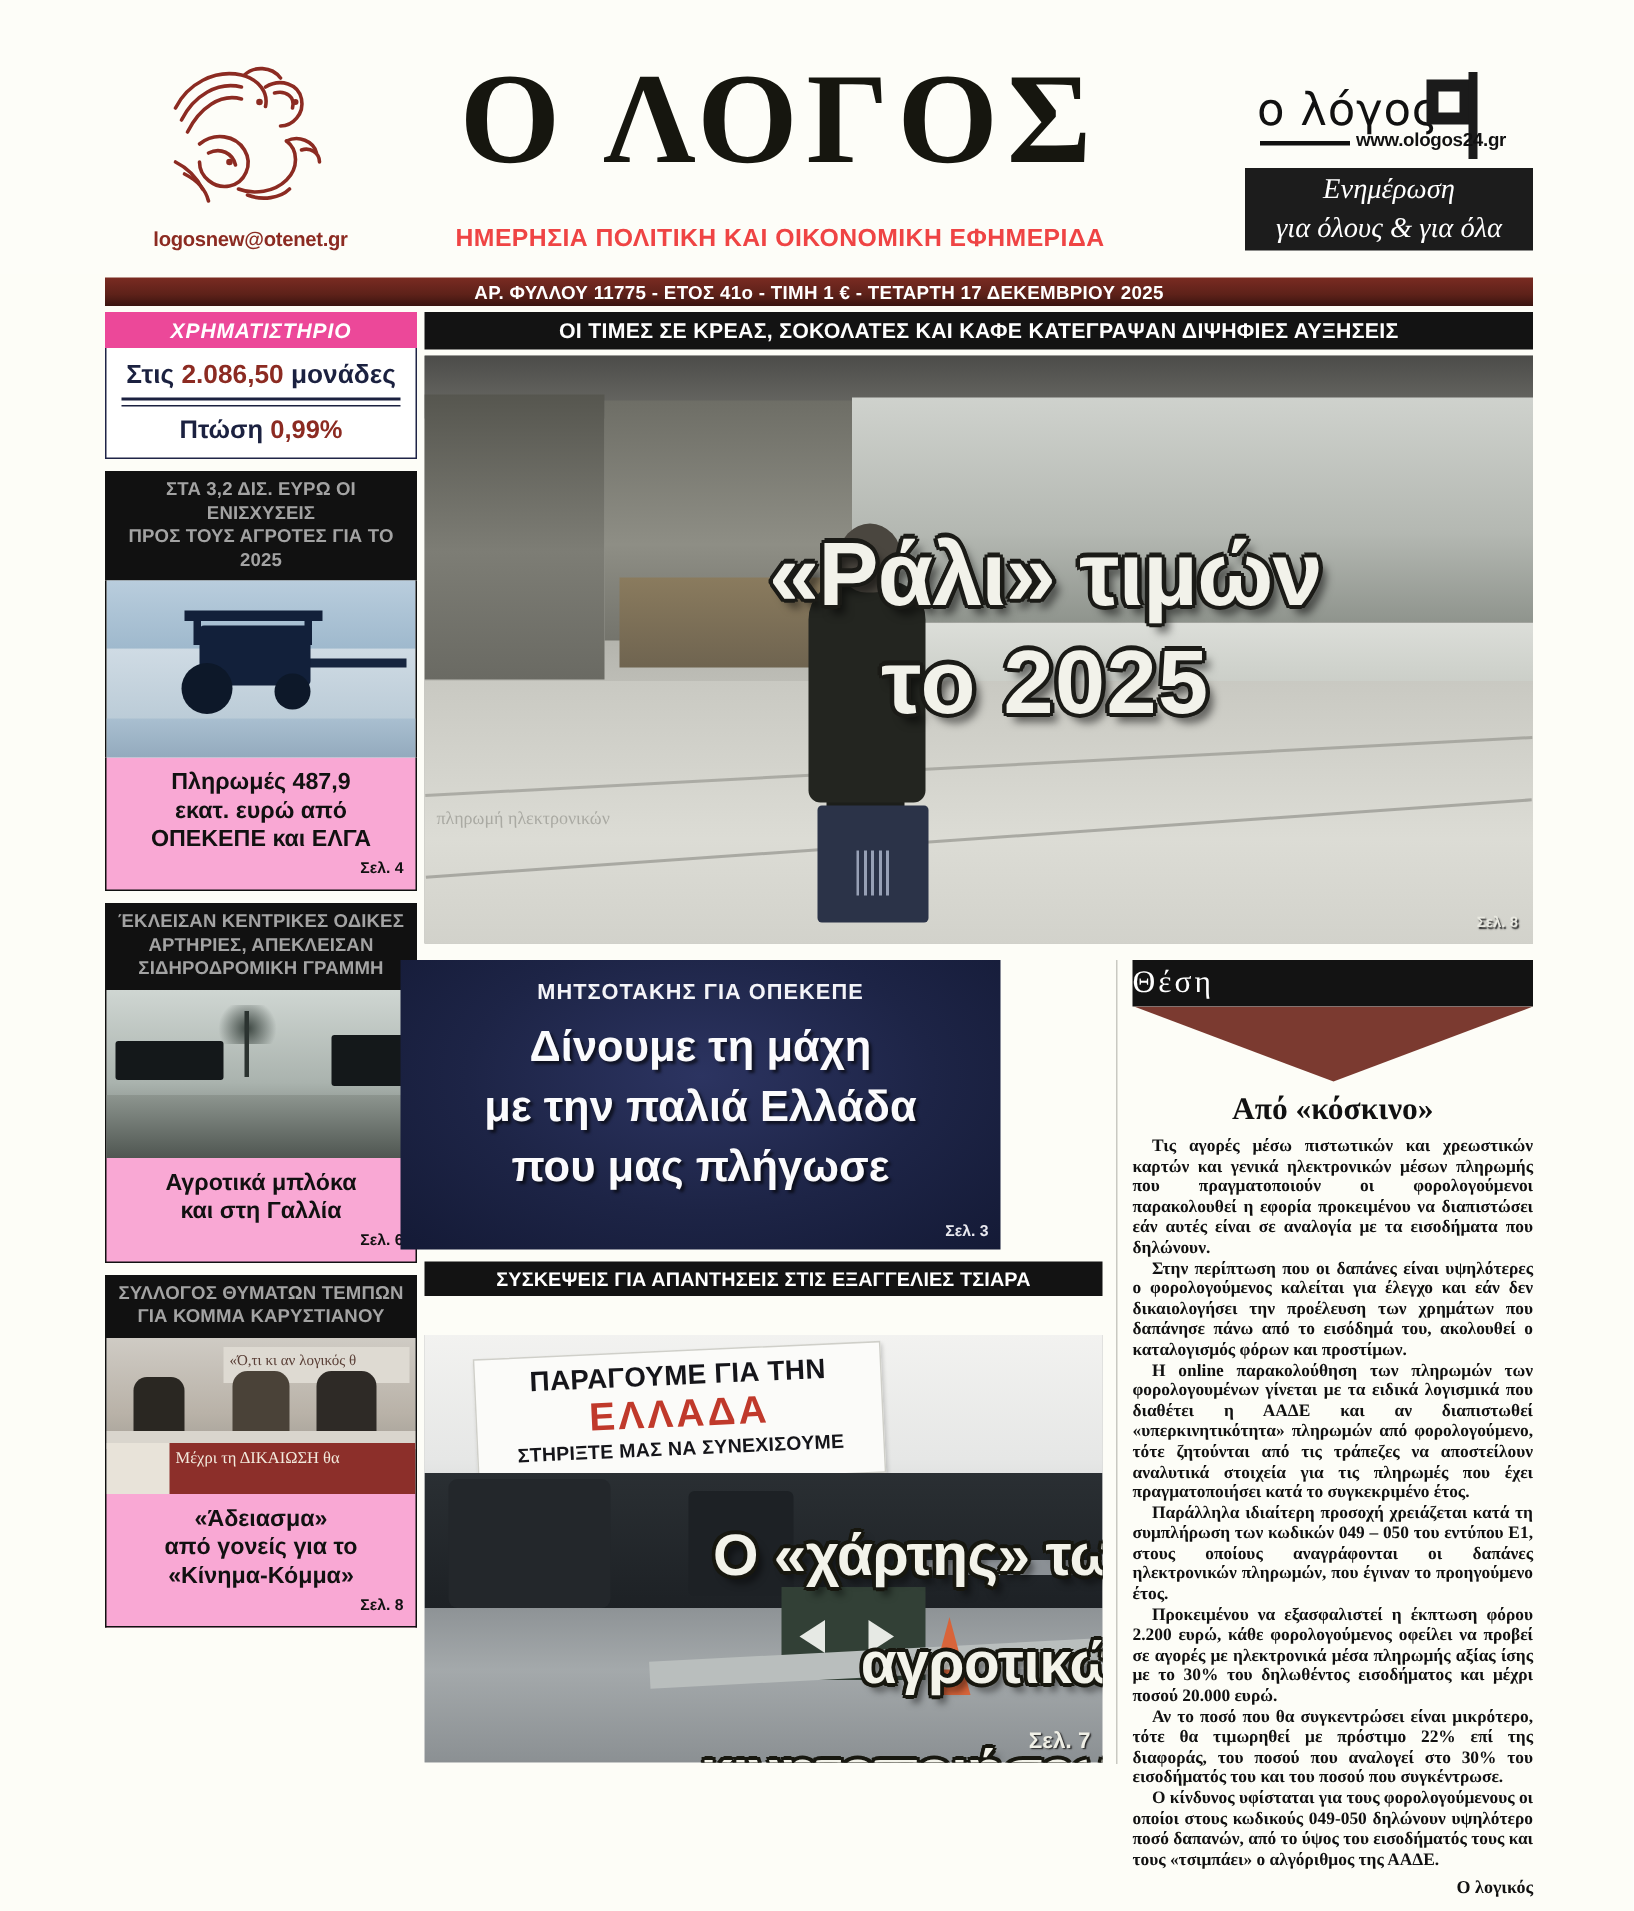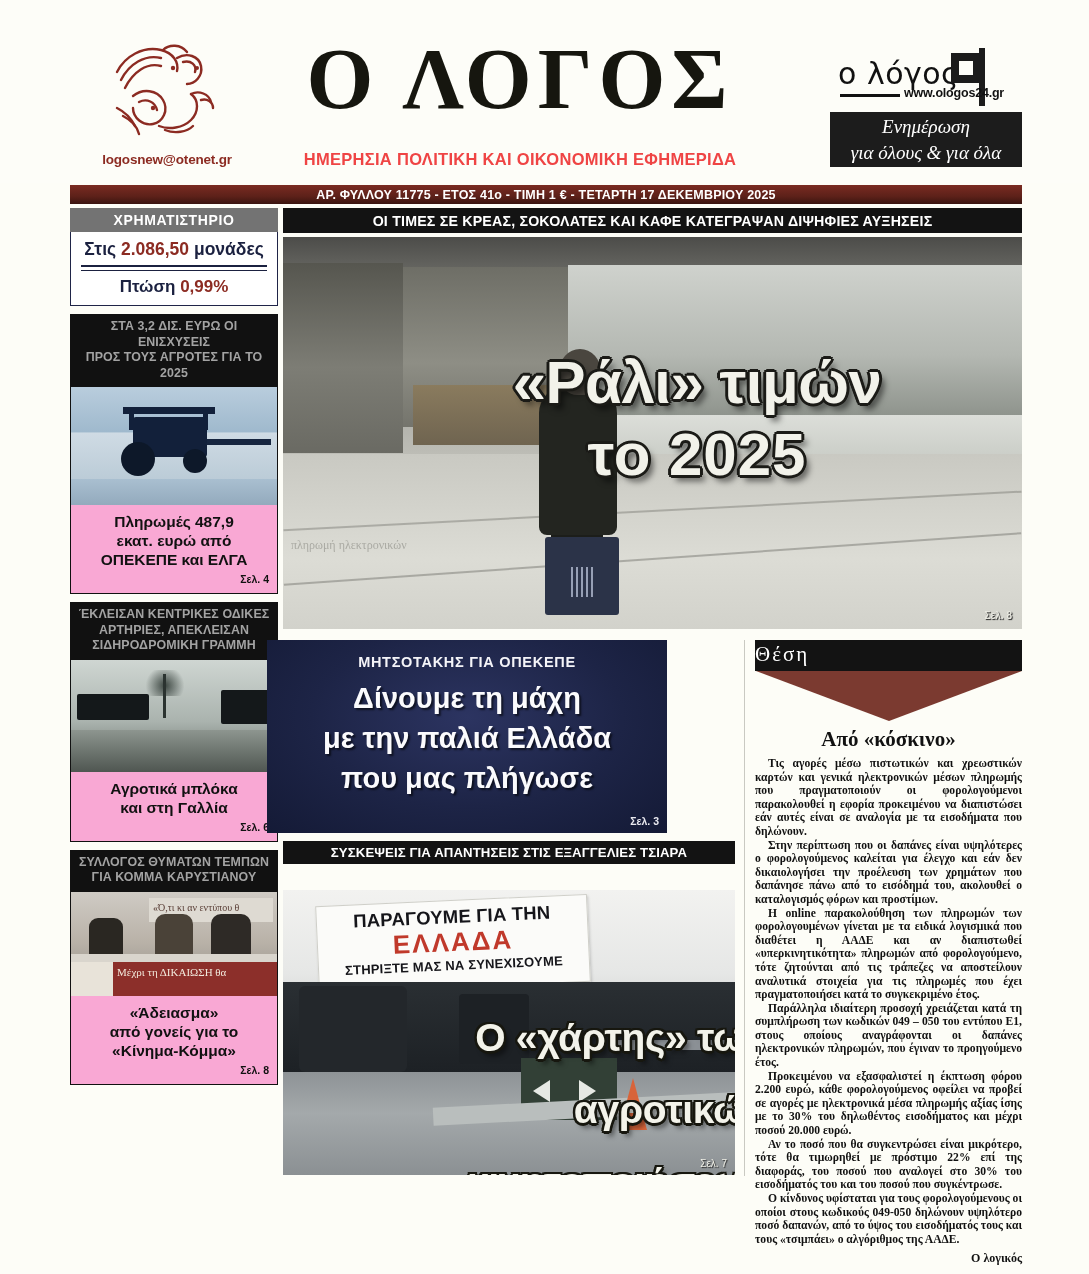--- a/index.html
+++ b/index.html
@@ -142,27 +142,28 @@
 
   
   .sidebar {
     position: absolute;
     left: 70px; top: 208px;
     width: 208px;
   }
   .side-block { margin-bottom: 8px; }
 
   .kv-head {
-    background: #737373;
+    background: #ec4899;
     color: #fff;
     text-align: center;
     font-size: 14px;
     font-weight: bold;
     letter-spacing: 0.6px;
     padding: 4px 0 4px;
+    font-style: italic;
   }
   .kv-body {
     border: 1.5px solid #1f2447;
     border-top: none;
     background: #fff;
     padding: 7px 4px 8px;
     text-align: center;
   }
   .kv-line1 {
     font-size: 17.5px;
@@ -558,21 +559,21 @@
     color: #f3f3ea;
     line-height: 72px;
     letter-spacing: -0.3px;
     text-shadow:
       2px 2px 0 #17170f, -2px 2px 0 #17170f, 2px -2px 0 #17170f, -2px -2px 0 #17170f,
       0 2.5px 0 #17170f, 2.5px 0 0 #17170f, 0 -2.5px 0 #17170f, -2.5px 0 0 #17170f,
       4px 5px 5px rgba(0,0,0,.5);
   }
   .protest-ref {
     position: absolute; right: 8px; bottom: 6px;
-    font-size: 10px; font-weight: normal; color: #efefe6;
+    font-size: 15px; font-weight: bold; color: #efefe6;
     text-shadow: 1px 1px 1px #222;
   }
 
   
   .opinion {
     position: absolute;
     left: 755px; top: 640px;
     width: 267px; height: 536px;
   }
   .op-head {
@@ -741,21 +742,21 @@
         <span class="pageref">Σελ. 6</span>
       </div>
     </div>
 
     <div class="side-block">
       <div class="blk-head">
         <div>ΣΥΛΛΟΓΟΣ ΘΥΜΑΤΩΝ ΤΕΜΠΩΝ</div>
         <div>ΓΙΑ ΚΟΜΜΑ ΚΑΡΥΣΤΙΑΝΟΥ</div>
       </div>
       <div class="blk-photo ph-press">
-        <div class="banner-top">«Ό,τι κι αν εντύπου θ</div>
+        <div class="banner-top">«Ό,τι κι αν λογικός θ</div>
         <div class="p1"></div>
           <div class="p2"></div>
           <div class="p3"></div>
         <div class="desk"></div>
         <div class="whitebanner"></div>
         <div class="redbanner">Μέχρι τη ΔΙΚΑΙΩΣΗ θα</div>
       </div>
       <div class="blk-caption">
         <div>«Άδειασμα»</div>
         <div>από γονείς για το</div>

